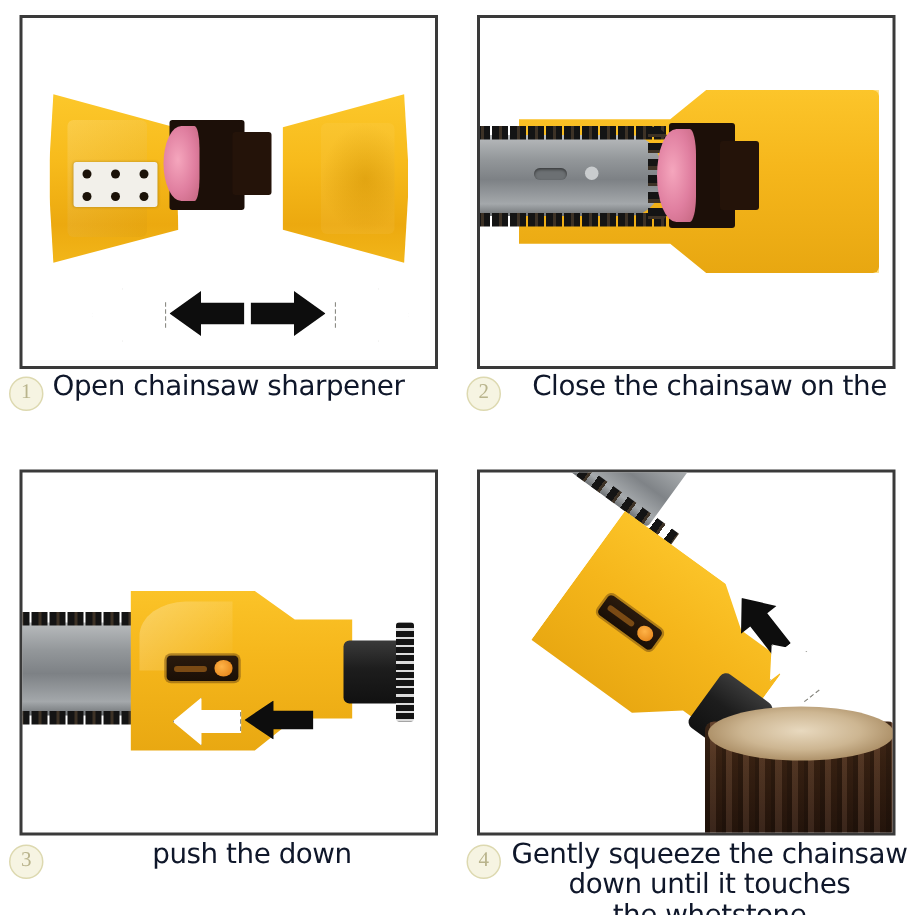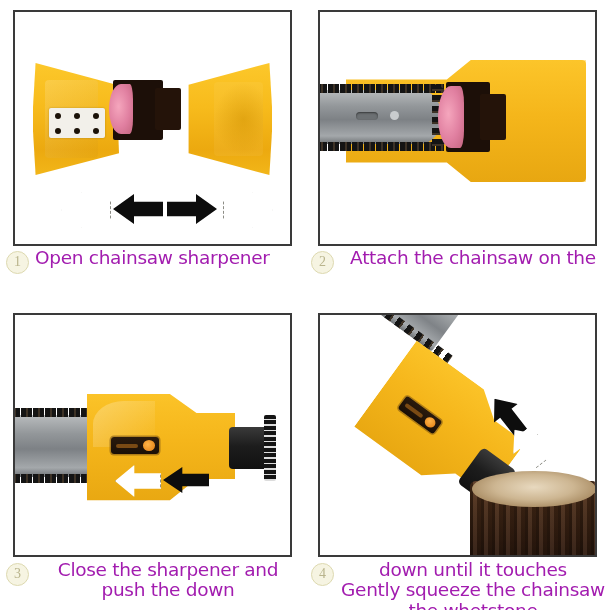--- a/index.html
+++ b/index.html
@@ -63,21 +63,21 @@
     font-size: 14px;
     line-height: 19px;
     text-align: center;
     font-family: "Liberation Serif", serif;
     margin-top: 3px;
   }
   .cap-text {
     flex: 1 1 auto;
     font-size: 18.5px;
     line-height: 1.1;
-    color: #a21caf;
+    color: #0f172a;
     font-family: "DejaVu Sans", sans-serif;
     letter-spacing: -0.3px;
     font-weight: 400;
   }
   .cap-text.center { text-align: center; }
   .cap-text.left { text-align: left; }
 
   
   .art { position: absolute; inset: 0; }
 
@@ -316,21 +316,21 @@
         <div class="stone-disc" style="left:118px; top:74px; width:26px; height:62px; border-radius:50% 16% 16% 50% / 50% 28% 28% 50%;"></div>
         <div class="stone-cap" style="left:160px; top:82px; width:26px; height:46px;"></div>
 
         <div class="watermark" style="left:96px; top:176px;">&nbsp;</div>
       </div>
     </div>
 
     <div class="caption">
       <div class="num">2</div>
       <div class="cap-text center">
-        <div>Attach the chainsaw on the</div>
+        <div>Close the chainsaw on the</div>
       </div>
     </div>
   </div>
 
   <div class="cell row2">
     <div class="panel">
       <div class="art">
 
         <div class="bar" style="left:-6px; top:100px; width:92px; height:62px; border-radius:2px;"></div>
         <div class="chain-top" style="left:-6px; top:93px; width:92px;"></div>
@@ -352,21 +352,20 @@
         <div class="arrow arrow-solid" style="left:148px; top:152px; width:46px; height:26px;"></div>
 
         <div class="grip" style="left:214px; top:112px; width:42px; height:42px; border-radius:4px 2px 2px 4px;"></div>
         <div class="comb" style="left:249px; top:100px; width:12px; height:66px; border-radius:2px;"></div>
       </div>
     </div>
 
     <div class="caption">
       <div class="num">3</div>
       <div class="cap-text center">
-        <div>Close the sharpener and</div>
         <div>push the down</div>
       </div>
     </div>
   </div>
 
   <div class="cell row2">
     <div class="panel">
       <div class="art">
 
         <div style="position:absolute; left:-32px; top:-14px; width:160px; height:56px;
@@ -396,20 +395,20 @@
         <div class="stump-top" style="left:152px; top:156px; width:124px; height:36px;"></div>
 
         <div class="arrow arrow-solid" style="left:166px; top:86px; width:44px; height:30px; transform: rotate(52deg);"></div>
         <div class="arrow arrow-outline" style="left:186px; top:116px; width:42px; height:30px; transform: rotate(52deg);"></div>
       </div>
     </div>
 
     <div class="caption">
       <div class="num">4</div>
       <div class="cap-text center">
+        <div>Gently squeeze the chainsaw</div>
         <div>down until it touches</div>
-        <div>Gently squeeze the chainsaw</div>
         <div>the whetstone</div>
       </div>
     </div>
   </div>
 
 </div>
 
 </body></html>

